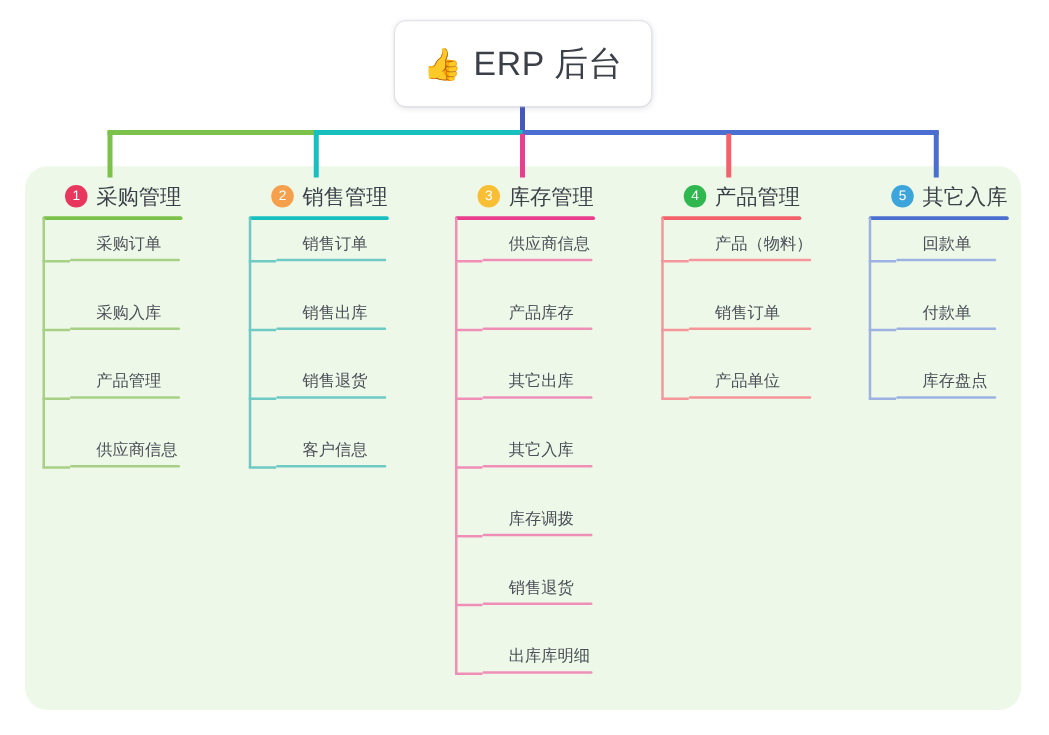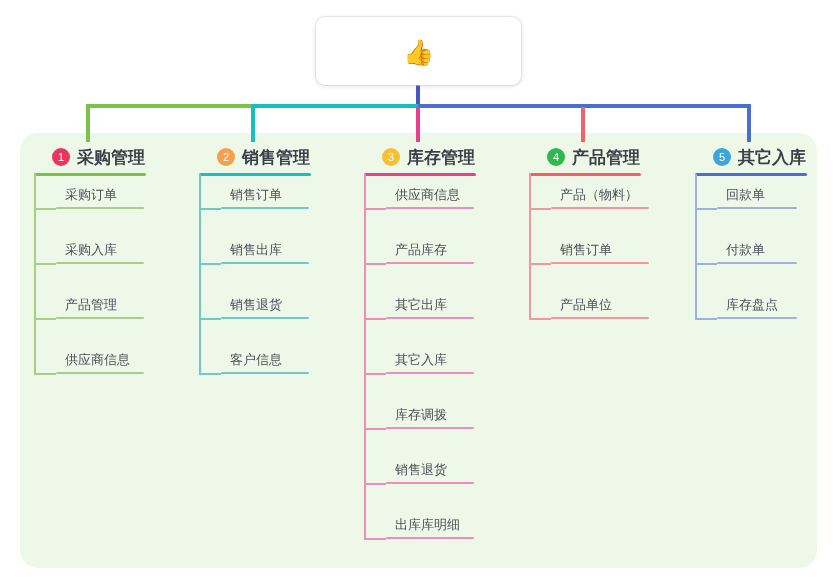--- a/index.html
+++ b/index.html
@@ -86,37 +86,36 @@
     font-size: 11px;
     line-height: 18px;
     text-align: center;
     font-family: "Liberation Sans", sans-serif;
     flex: none;
   }
   .col-title {
     font-size: 17px;
     color: #3b3f47;
     white-space: nowrap;
-    font-weight: bold;
   }
   .head-rule {
     position: absolute;
     height: 3px;
     border-radius: 1.5px;
   }
 
   .leaf {
     position: absolute;
     font-size: 13px;
     color: #4b4f57;
     white-space: nowrap;
   }
   .leaf-text {
     position: absolute;
-    left: 6px;
+    left: 18px;
     bottom: 5px;
     padding-left: 3px;
   }
   .leaf-rule {
     position: absolute;
     left: 0;
     bottom: 0;
     height: 2px;
     border-radius: 1px;
   }
@@ -144,20 +143,21 @@
 
     <div class="seg" style="left: 86px; top: 104px; width: 4px; height: 38px; border-radius: 2px 0px 0px; background: rgb(124, 194, 74);"></div>
     <div class="seg" style="left: 251px; top: 104px; width: 4px; height: 38px; background: rgb(24, 191, 191);"></div>
     <div class="seg" style="left: 416px; top: 107px; width: 4px; height: 35px; background: rgb(232, 62, 140);"></div>
     <div class="seg" style="left: 581px; top: 107px; width: 4px; height: 35px; background: rgb(244, 97, 106);"></div>
     <div class="seg" style="left: 747px; top: 104px; width: 4px; height: 38px; border-radius: 0px 2px 0px 0px; background: rgb(74, 111, 208);"></div>
   </div>
 
   <div class="root-card">
     <span class="root-emoji">👍</span>
+    <span class="root-title">ERP 后台</span>
   </div>
 
   <div id="columns-layer">
       <div class="column" style="left: 34px;">
         <div class="col-head">
           <span class="badge" style="background: rgb(232, 54, 93);">1</span>
           <span class="col-title">采购管理</span>
         </div>
         <div class="head-rule" style="left: 0px; top: 28px; width: 112px; background: rgb(124, 194, 74);"></div>
         <div class="spine" style="left: 0px; top: 29px; height: 200px; background: rgb(168, 207, 134);"></div>

